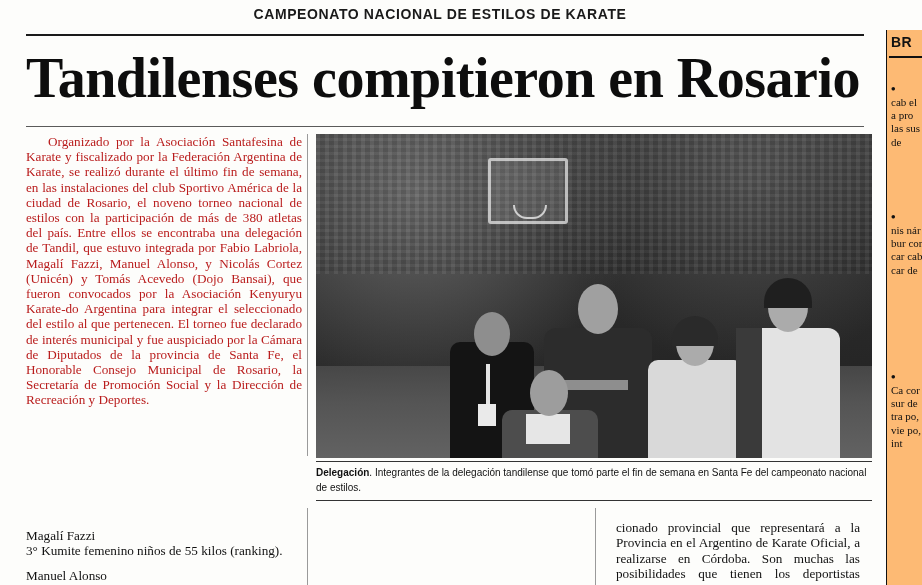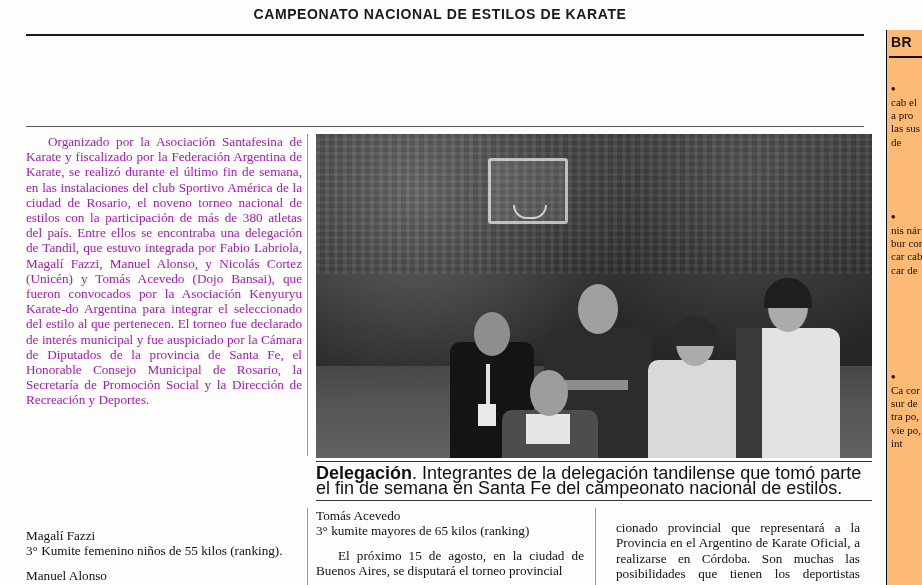--- a/index.html
+++ b/index.html
@@ -70,21 +70,21 @@
 
   
   .col-left {
     position: absolute;
     left: 26px;
     top: 134px;
     width: 276px;
     font-size: 13.2px;
     line-height: 15.2px;
     text-align: justify;
-    color: #a21caf;
+    color: #b91c1c;
   }
   .col-left p { margin: 0 0 0 0; text-indent: 22px; }
   .col-left .gap { height: 8px; }
 
   .names {
     position: absolute;
     left: 26px;
     top: 528px;
     width: 280px;
     font-size: 13.2px;
@@ -175,21 +175,21 @@
   
   .cap-rule-top {
     position: absolute; left: 316px; top: 461px; width: 556px; height: 1px; background: #333;
   }
   .caption {
     position: absolute;
     left: 316px;
     top: 466px;
     width: 556px;
     font-family: "Liberation Sans", sans-serif;
-    font-size: 18px;
+    font-size: 10px;
     line-height: 14.6px;
     color: #111;
   }
   .caption b { font-weight: bold; }
   .cap-rule-bot {
     position: absolute; left: 316px; top: 500px; width: 556px; height: 1px; background: #333;
   }
 
   
   .col-m {
@@ -250,20 +250,21 @@
   .side-item .txt { font-size: 11px; line-height: 13.2px; }
 </style>
 </head>
 <body>
 
 <div class="page">
 
   <div class="kicker">CAMPEONATO NACIONAL DE ESTILOS DE KARATE</div>
   <div class="rule-top"></div>
 
+  <div class="headline">Tandilenses compitieron en Rosario</div>
   <div class="rule-under-head"></div>
 
   <div class="col-left">
     <p>Organizado por la Asociación Santafesina de Karate y fiscalizado por la Federación Argentina de Karate, se realizó durante el último fin de semana, en las instalaciones del club Sportivo América de la ciudad de Rosario, el noveno torneo nacional de estilos con la participación de más de 380 atletas del país. Entre ellos se encontraba una delegación de Tandil, que estuvo integrada por Fabio Labriola, Magalí Fazzi, Manuel Alonso, y Nicolás Cortez (Unicén) y Tomás Acevedo (Dojo Bansai), que fueron convocados por la Asociación Kenyuryu Karate-do Argentina para integrar el seleccionado del estilo al que pertenecen. El torneo fue declarado de interés municipal y fue auspiciado por la Cámara de Diputados de la provincia de Santa Fe, el Honorable Consejo Municipal de Rosario, la Secretaría de Promoción Social y la Dirección de Recreación y Deportes.</p>
     <div class="gap"></div>
   </div>
 
   <div class="names">
     <div class="nm">Magalí Fazzi</div>
     <div>3° Kumite femenino niños de 55 kilos (ranking).</div>
@@ -304,25 +305,20 @@
         <div class="hair"></div>
     </div>
   </div>
 
   <div class="cap-rule-top"></div>
   <div class="caption">
     <b>Delegación</b><span>. Integrantes de la delegación tandilense que tomó parte el fin de semana en Santa Fe del campeonato nacional de estilos.</span>
   </div>
   <div class="cap-rule-bot"></div>
 
-  <div class="col-m">
-    <p>Tomás Acevedo</p>
-    <p>3° kumite mayores de 65 kilos (ranking)</p>
-    <p class="ind">El próximo 15 de agosto, en la ciudad de Buenos Aires, se disputará el torneo provincial</p>
-  </div>
 
   <div class="col-r">
     <p>cionado provincial que representará a la Provincia en el Argentino de Karate Oficial, a realizarse en Córdoba. Son muchas las posibilidades que tienen los deportistas serranos de lograr integrar dicho equipo, gracias a los resul-</p>
   </div>
 
   <div class="vrule" style="left:307px; top:508px; height:77px;"></div>
   <div class="vrule" style="left:595px; top:508px; height:77px;"></div>
   <div class="vrule" style="left:307px; top:134px; height:322px;"></div>
 
   <div class="side">

